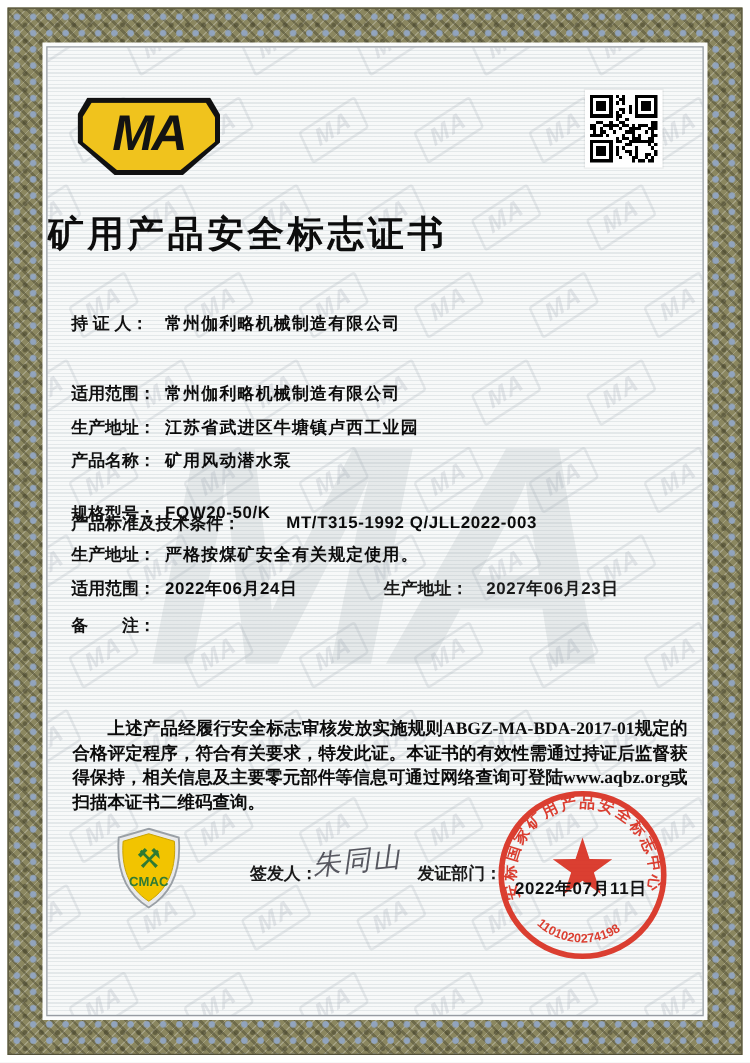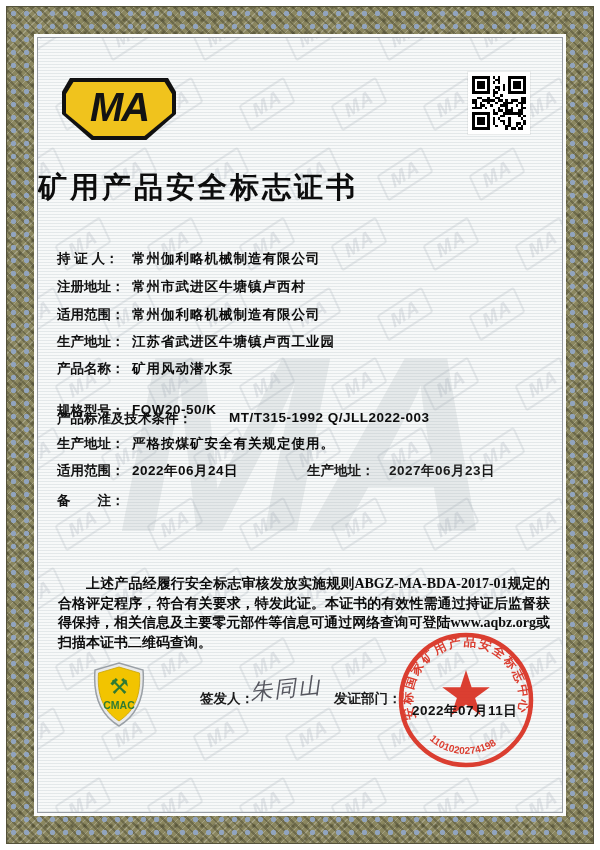--- a/index.html
+++ b/index.html
@@ -343,24 +343,20 @@
           <rect x="2" y="16" width="3" height="3" fill="#000"></rect>
         </svg>
     </div>
 
     <div class="cert-title">矿用产品安全标志证书</div>
 
     <div class="row" style="top:212px">
       <span class="f-label">持 证 人：</span>
       <span class="f-value">常州伽利略机械制造有限公司</span>
     </div>
-    <div class="row" style="top:240px">
-      <span class="f-label">注册地址：</span>
-      <span class="f-value">常州市武进区牛塘镇卢西村</span>
-    </div>
     <div class="row" style="top:268px">
       <span class="f-label">适用范围：</span>
       <span class="f-value">常州伽利略机械制造有限公司</span>
     </div>
     <div class="row" style="top:322px">
       <span class="f-label">产品名称：</span>
       <span class="f-value">矿用风动潜水泵</span>
     </div>
     <div class="row" style="top:295px">
       <span class="f-label">生产地址：</span>

